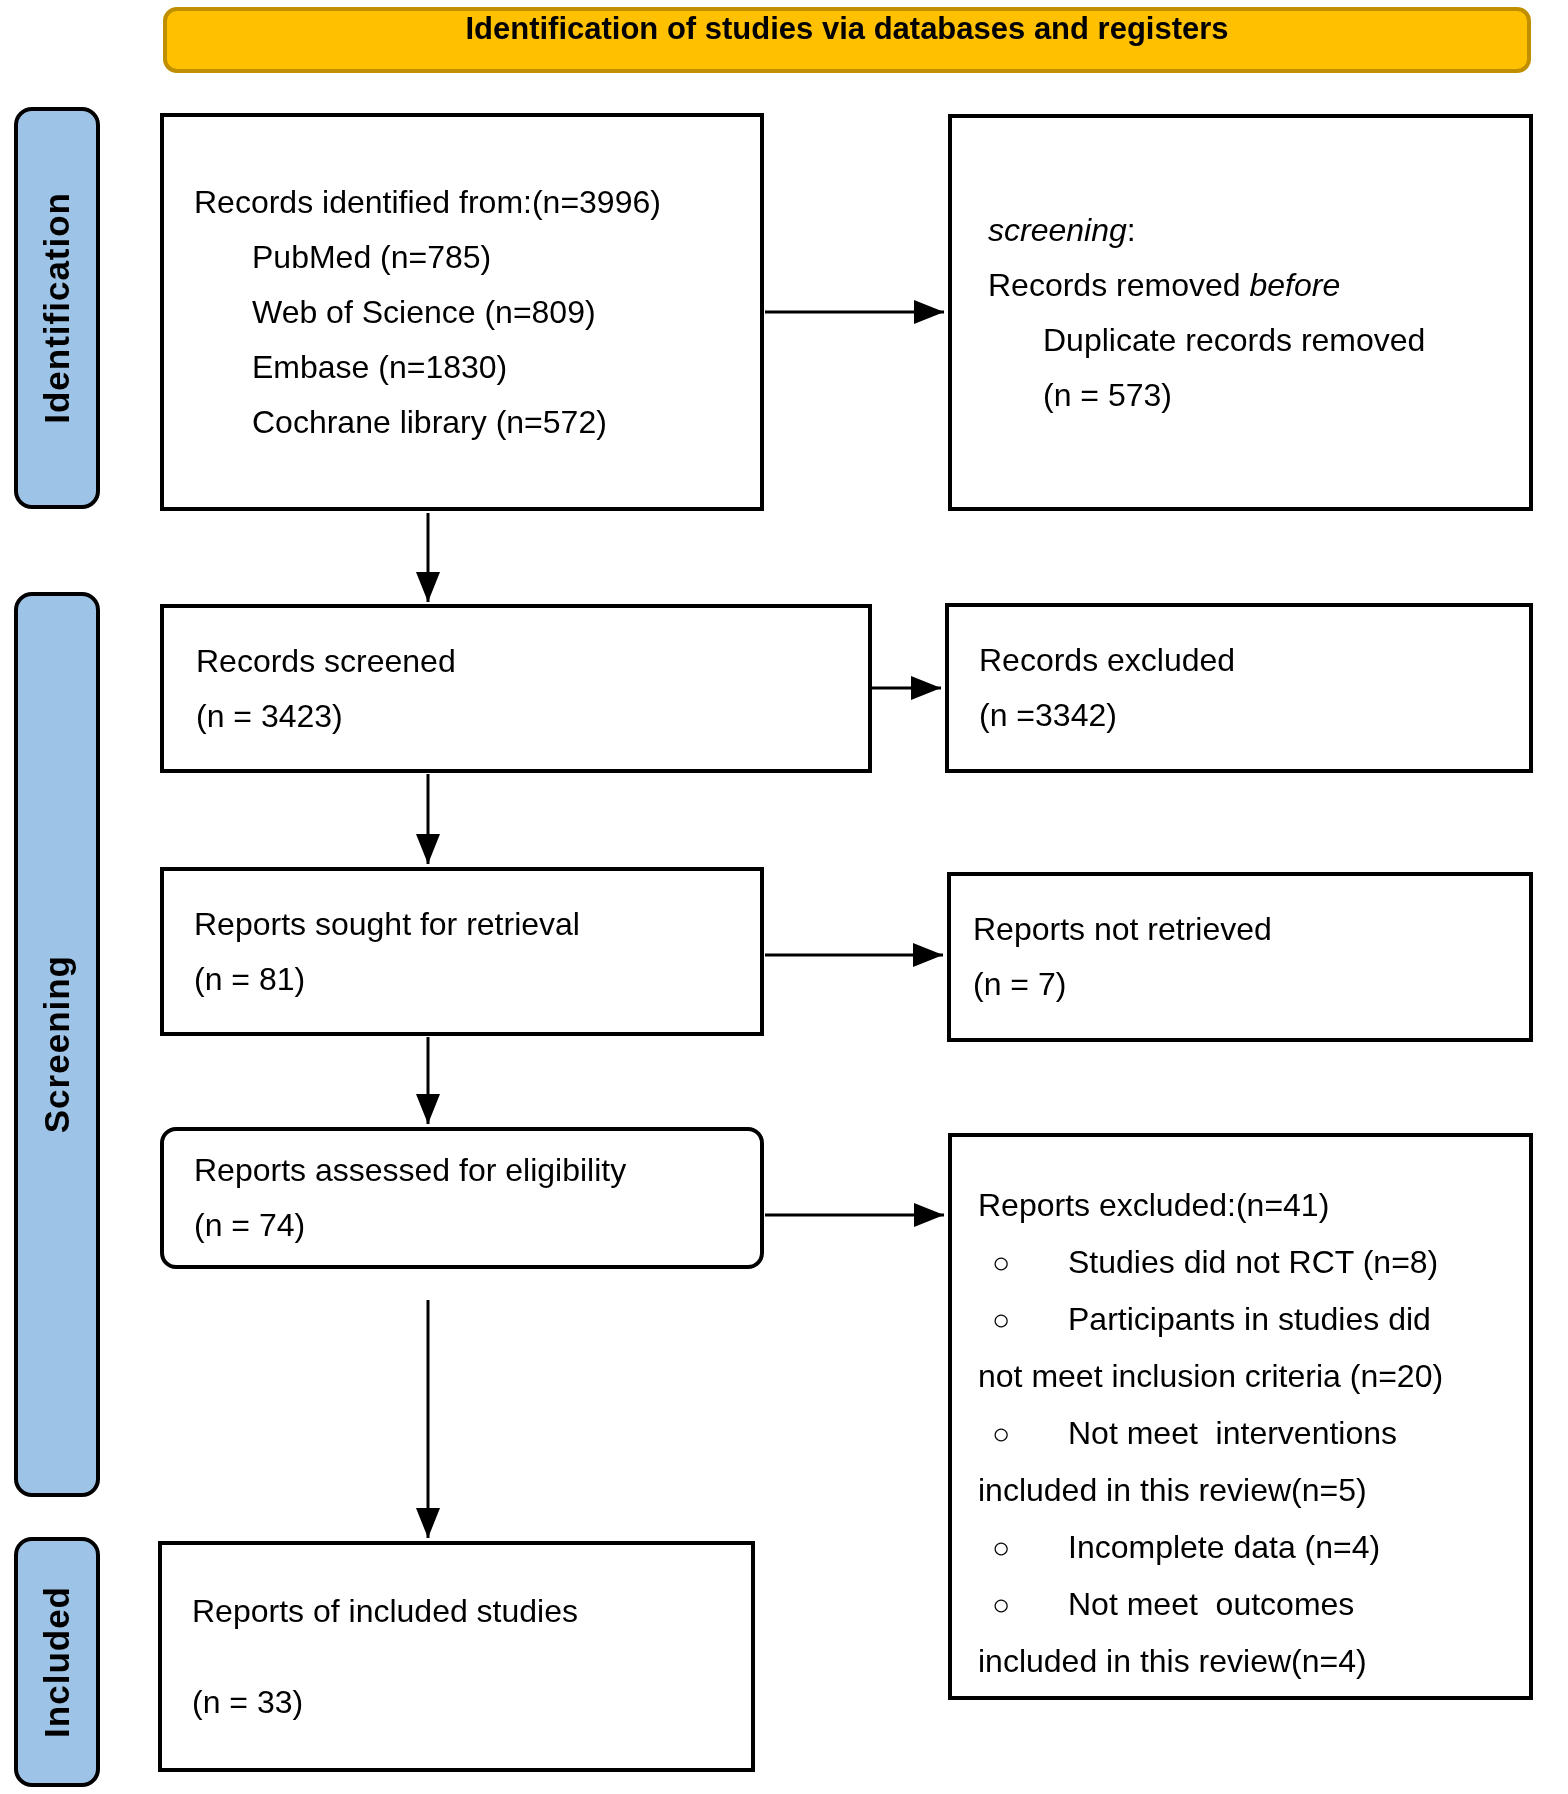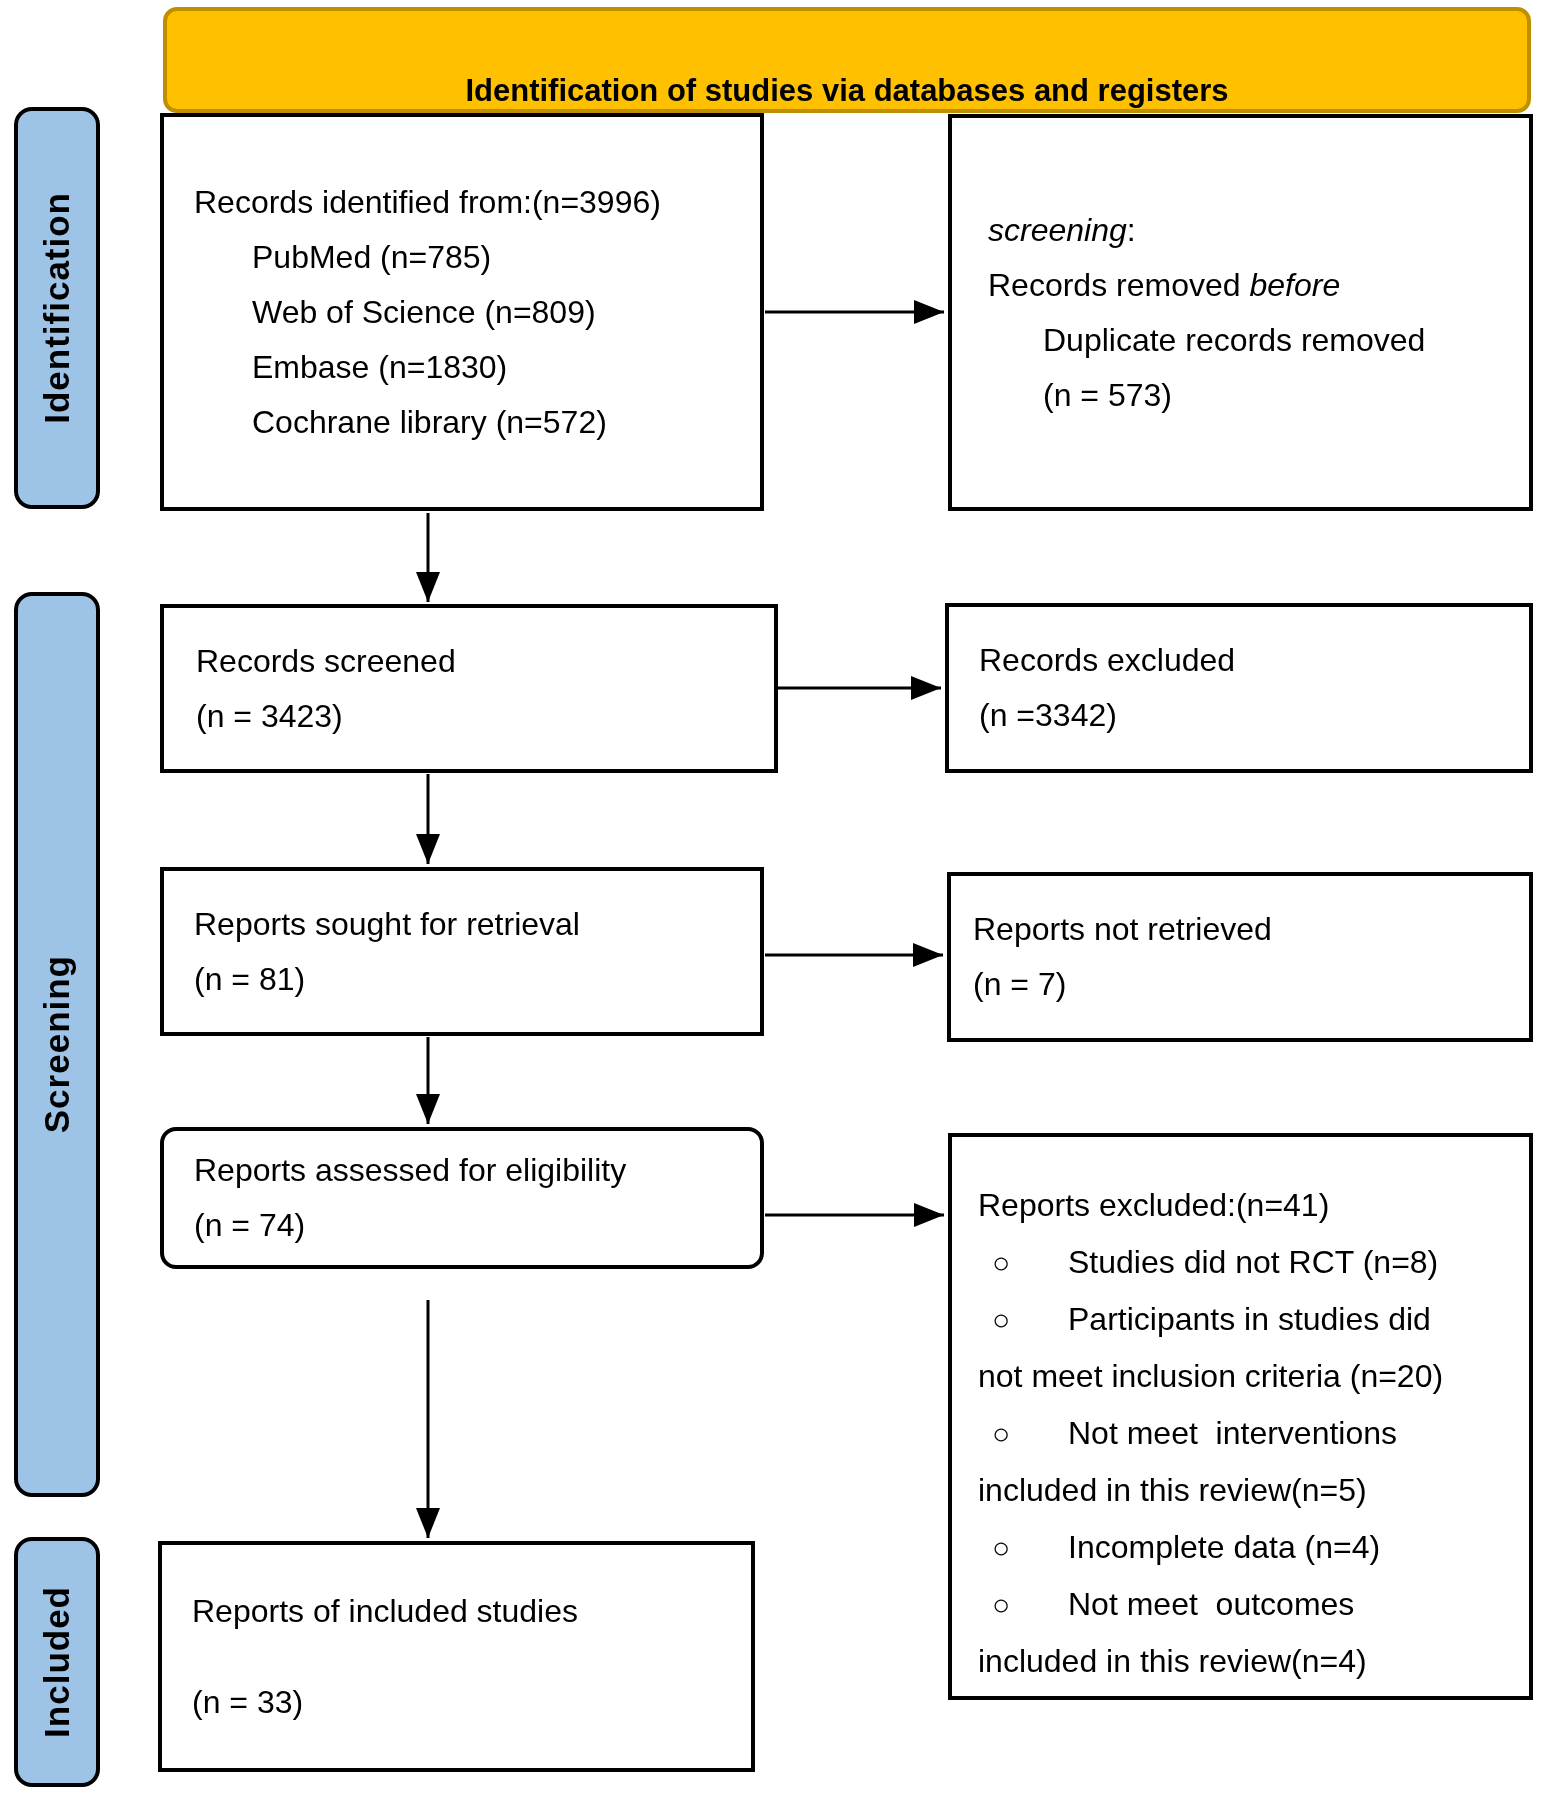--- a/index.html
+++ b/index.html
@@ -5,25 +5,25 @@
 <style>
   html,body { margin:0; padding:0; background:#ffffff; }
   .canvas {
     position:relative; width:1568px; height:1794px;
     background:#ffffff; color:#000;
     font-family:"Liberation Sans", sans-serif;
   }
   .arrows { position:absolute; left:0; top:0; }
 
   .banner {
-    position:absolute; left:163px; top:7px; width:1368px; height:106px;
+    position:absolute; left:163px; top:7px; width:1368px; height:66px;
     background:var(--banner-fill,#FFC000);
     border:4px solid var(--banner-border,#BF8F00);
     border-radius:14px; box-sizing:border-box;
-    display:flex; align-items:flex-end; justify-content:center;
+    display:flex; align-items:flex-start; justify-content:center;
   }
   .banner span { font-weight:bold; font-size:31px; }
 
   .stage {
     position:absolute; left:14px; width:86px;
     background:var(--stage-fill,#9DC3E6);
     border:4px solid #000; border-radius:18px; box-sizing:border-box;
     display:flex; align-items:center; justify-content:center;
   }
   .stage span {
@@ -40,21 +40,21 @@
     box-sizing:border-box;
     display:flex; flex-direction:column; justify-content:center;
     font-size:32px; line-height:55px; white-space:pre-wrap;
     padding-left:30px; padding-right:12px;
   }
   .box .ind  { padding-left:58px; }
   .box .ind2 { padding-left:55px; }
 
   #box-records-identified   { left:160px; top:113px;  width:604px; height:398px; }
   #box-records-removed      { left:948px; top:114px;  width:585px; height:397px; padding-left:36px; }
-  #box-records-screened     { left:160px; top:604px;  width:618px; height:169px;padding-left:32px; }
+  #box-records-screened     { left:160px; top:604px;  width:712px; height:169px;padding-left:32px; }
   #box-records-excluded     { left:945px; top:603px;  width:588px; height:170px; }
   #box-reports-sought       { left:160px; top:867px;  width:604px; height:169px; }
   #box-reports-not-retrieved{ left:947px; top:872px;  width:586px; height:170px; padding-left:22px; }
   #box-reports-assessed     { left:160px; top:1127px; width:604px; height:142px;border-radius:16px; }
   #box-reports-excluded     { left:948px; top:1133px; width:585px; height:567px;
                               justify-content:flex-start; padding-top:40px;
                               line-height:57px; padding-left:26px; padding-right:8px; }
   #box-included-studies     { left:158px; top:1541px; width:597px; height:231px;gap:36px; }
 
   .bullet { display:inline-block; width:76px; padding-left:14px; font-size:30px; }

